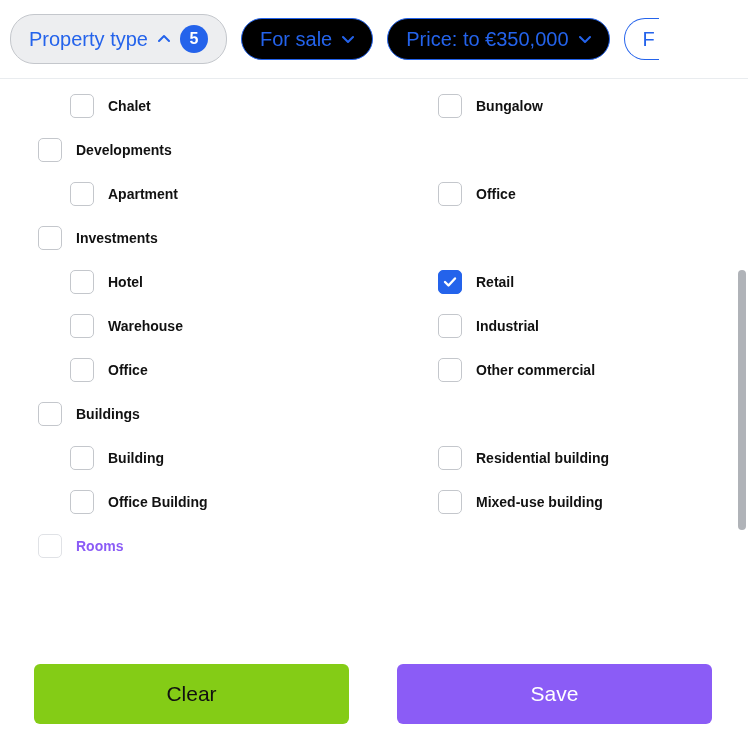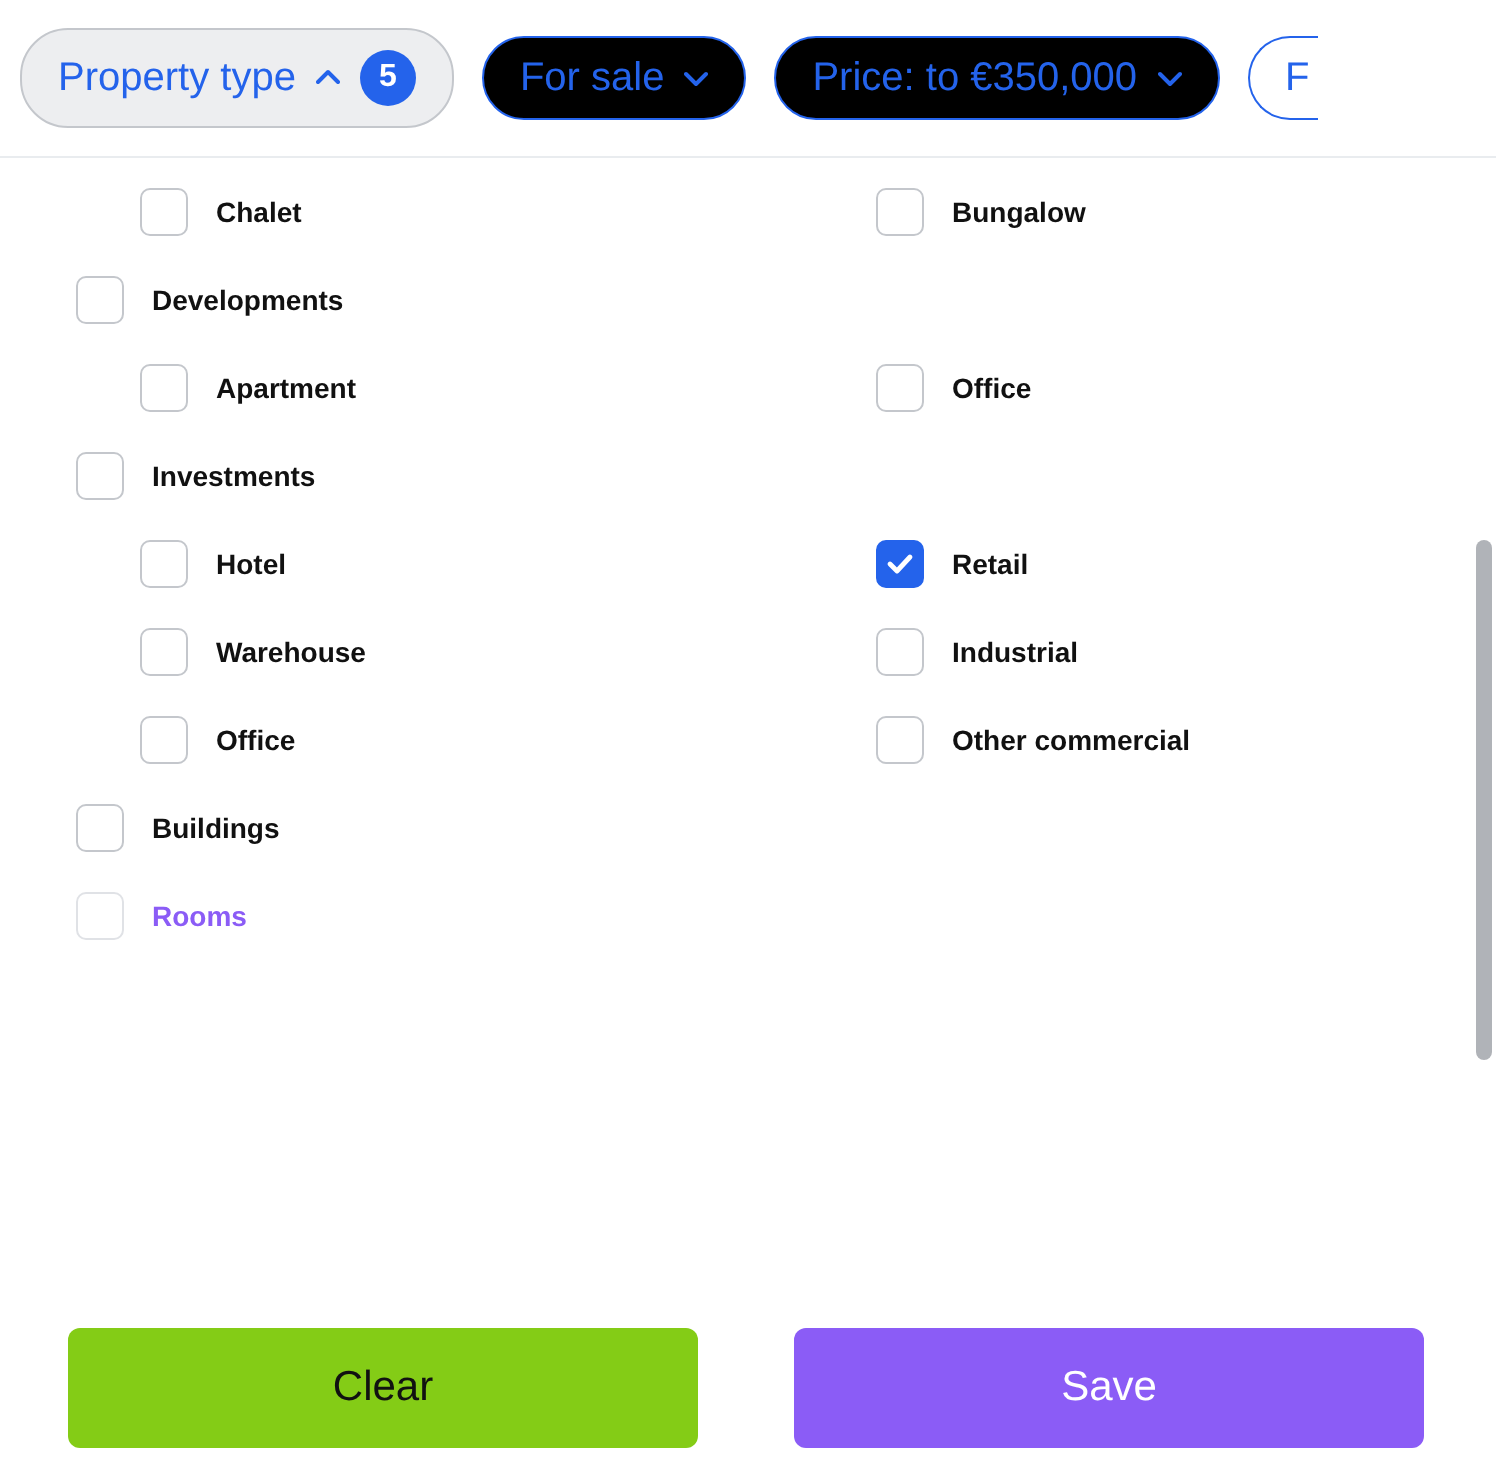--- a/index.html
+++ b/index.html
@@ -252,20 +252,38 @@
         </div>
         <div class="group-row child-row">
           <span class="chk"></span>
           <span class="opt-label">Other commercial</span>
         </div>
       </div>
       <div class="group-row">
         <span class="chk"></span>
         <span class="opt-label">Buildings</span>
       </div>
+      <div class="two-col-container">
+        <div class="group-row child-row">
+          <span class="chk"></span>
+          <span class="opt-label">Building</span>
+        </div>
+        <div class="group-row child-row">
+          <span class="chk"></span>
+          <span class="opt-label">Residential building</span>
+        </div>
+        <div class="group-row child-row">
+          <span class="chk"></span>
+          <span class="opt-label">Office Building</span>
+        </div>
+        <div class="group-row child-row">
+          <span class="chk"></span>
+          <span class="opt-label">Mixed-use building</span>
+        </div>
+      </div>
       <div class="group-row">
         <span class="chk disabled"></span>
         <span class="opt-label disabled">Rooms</span>
       </div>
     </div>
   <div class="footer">
     <button class="btn btn-clear">Clear</button>
     <button class="btn btn-save">Save</button>
   </div>
 </div>

